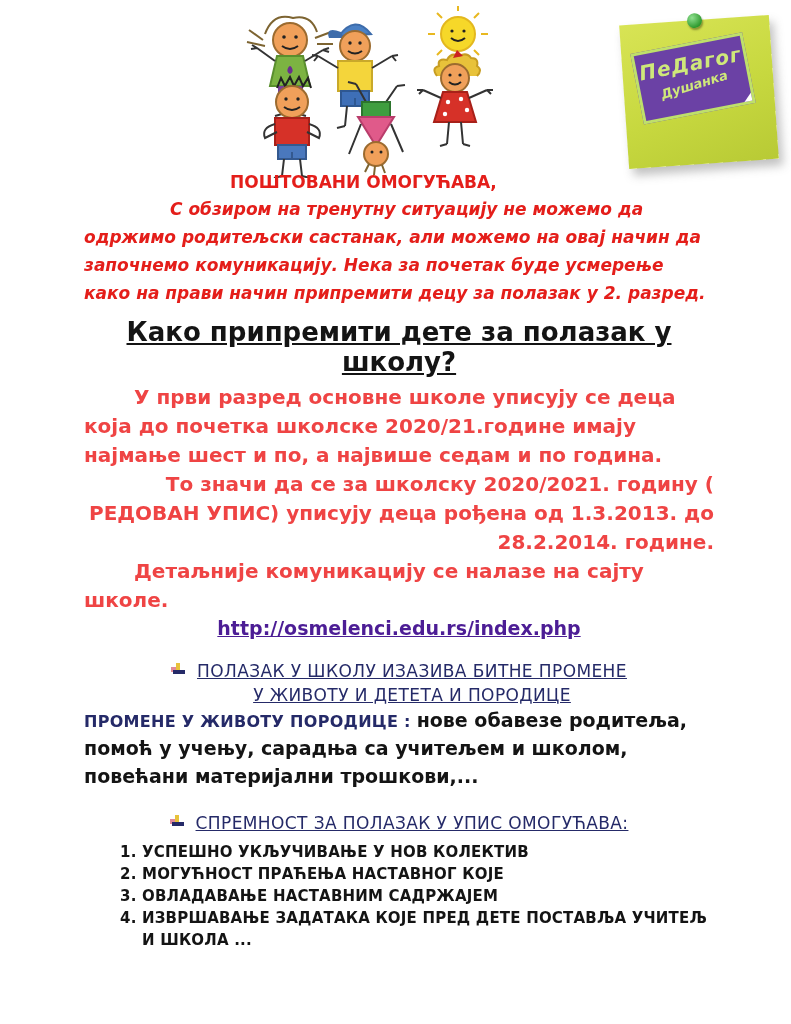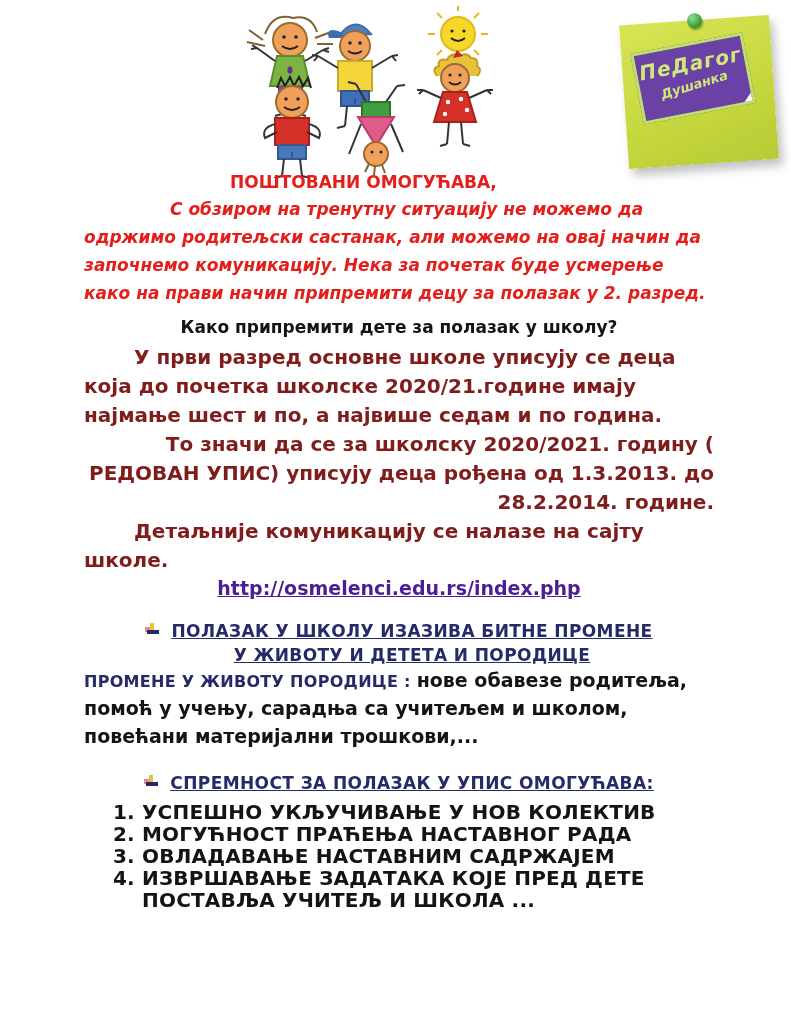--- a/index.html
+++ b/index.html
@@ -16,37 +16,37 @@
     border:3px solid #bfe06a;transform:rotate(-7deg);color:#cfe87a;text-align:center;overflow:hidden;}
   .pedagog-card .l1{font-size:20px;font-weight:bold;font-style:italic;margin-top:6px;letter-spacing:1px;}
   .pedagog-card .l2{font-size:13px;font-weight:bold;font-style:italic;transform:rotate(-6deg);margin-top:2px;}
   .card-fold{position:absolute;right:-3px;bottom:-3px;width:0;height:0;
     border-left:14px solid transparent;border-bottom:14px solid #ffffff;}
   
   .content{position:absolute;left:84px;top:172px;width:630px;}
   .salutation{color:#e41e1a;font-size:17px;font-weight:bold;margin:0 0 3px 146px;}
   .intro-body{color:#e41e1a;font-size:17px;font-weight:bold;font-style:italic;
     line-height:28px;text-indent:86px;margin:0;}
-  .doc-title{color:#141414;font-size:17px;font-weight:bold;text-align:center;
-    margin:10px 0 6px 0;}
-  .body-p{color:#7f1d1d;font-size:20px;font-weight:bold;line-height:29px;margin:0;}
+  .doc-title{color:#141414;font-size:26px;font-weight:bold;text-align:center;
+    text-decoration:underline;margin:10px 0 6px 0;}
+  .body-p{color:#ef4444;font-size:20px;font-weight:bold;line-height:29px;margin:0;}
   .indent50{text-indent:50px;}
   .indent70{text-indent:70px;text-align:right;}
   .link-row{text-align:center;margin:2px 0 0 0;}
   .link-row a{color:#4c1d95;font-size:19px;font-weight:bold;text-decoration:underline;}
   .sec-heading{display:flex;justify-content:center;align-items:flex-start;gap:12px;
-    color:#252a68;font-size:17px;font-weight:bold;letter-spacing:.4px;margin-top:20px;}
+    color:#252a68;font-size:17px;font-weight:normal;letter-spacing:.4px;margin-top:20px;}
   .sec-heading .htxt{text-decoration:underline;text-align:center;line-height:24px;}
   .bullet{flex:0 0 auto;margin-top:4px;}
   .mix-p{margin:0;line-height:27px;}
   .mix-p .lbl{color:#252a68;font-size:16px;font-weight:bold;letter-spacing:.3px;}
   .mix-p .txt{color:#141414;font-size:19px;font-weight:bold;}
   .first-mix{margin-top:16px;}
   ol{margin:6px 0 0 0;padding-left:58px;}
-  ol li{color:#141414;font-size:20px;font-weight:bold;line-height:22px;letter-spacing:.2px;}
+  ol li{color:#141414;font-size:15px;font-weight:bold;line-height:22px;letter-spacing:.2px;}
 </style>
 </head>
 <body>
 
 <div class="page">
 
   <svg class="kids" viewBox="0 0 300 172">
 
     <g>
       <path d="M60,28 Q68,6 88,12 Q106,8 112,26" stroke="#7d6431" stroke-width="2" fill="none"></path>
@@ -174,19 +174,19 @@
       <svg class="bullet" width="14" height="14" viewBox="0 0 14 14">
         <rect x="5" y="0" width="4" height="10" fill="#e8c23a"></rect>
         <rect x="0" y="4" width="5" height="5" fill="#e08a9a"></rect>
         <rect x="2" y="7" width="12" height="4" fill="#252a68"></rect>
       </svg>
       <div class="htxt">СПРЕМНОСТ ЗА ПОЛАЗАК У УПИС ОМОГУЋАВА:</div>
     </div>
 
     <ol>
       <li>УСПЕШНО УКЉУЧИВАЊЕ У НОВ КОЛЕКТИВ</li>
-      <li>МОГУЋНОСТ ПРАЋЕЊА НАСТАВНОГ РАДА</li>
+      <li>МОГУЋНОСТ ПРАЋЕЊА НАСТАВНОГ КОЈЕ</li>
       <li>ОВЛАДАВАЊЕ НАСТАВНИМ САДРЖАЈЕМ</li>
       <li>ИЗВРШАВАЊЕ ЗАДАТАКА КОЈЕ  ПРЕД ДЕТЕ ПОСТАВЉА УЧИТЕЉ  И ШКОЛА ...</li>
     </ol>
 
   </div>
 </div>
 
 </body></html>

